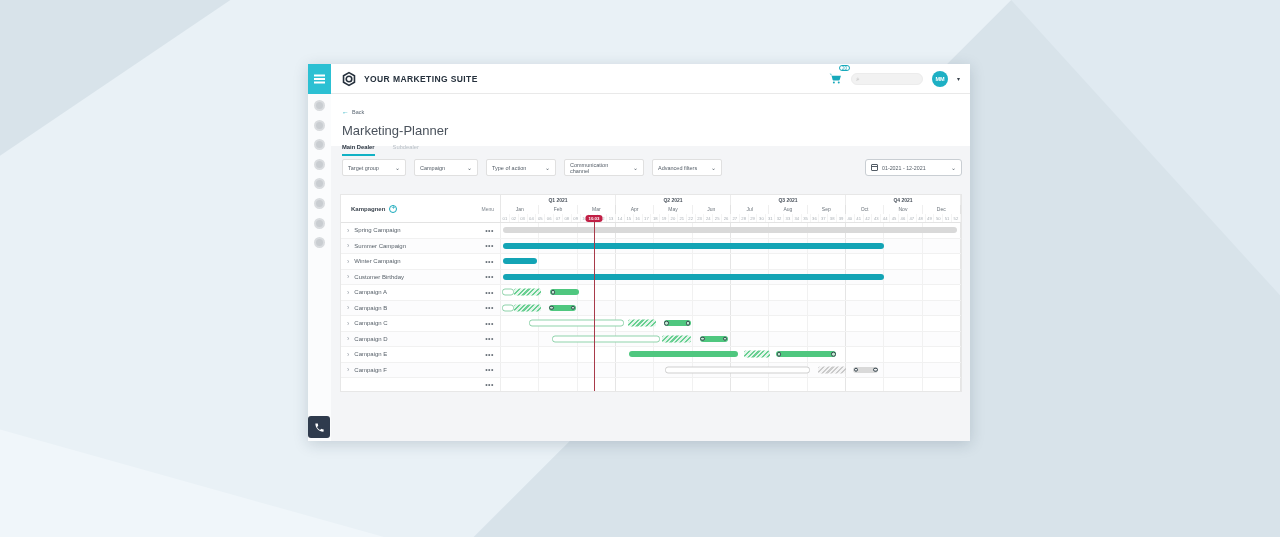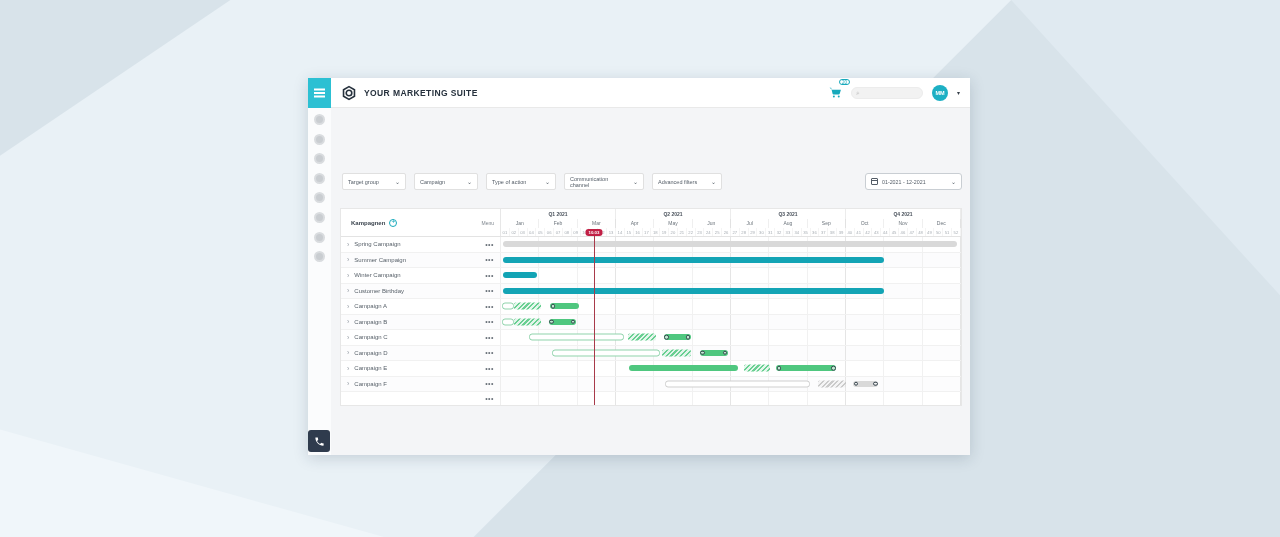--- a/index.html
+++ b/index.html
@@ -6,21 +6,21 @@
   html,body { width:1280px; height:537px; overflow:hidden; }
   body { font-family:"Liberation Sans", sans-serif; background:#d8e3ea; position:relative; }
 
   
   .bg-poly { position:absolute; inset:0; }
   .bg-poly.a { background:#e9f1f6; clip-path:polygon(18% 0, 79% 0, 37% 100%, 0 100%, 0 29%); }
   .bg-poly.b { background:#e0eaf1; clip-path:polygon(79% 0, 100% 0, 100% 55%); }
   .bg-poly.c { background:#f0f6fa; clip-path:polygon(0 80%, 30% 100%, 0 100%); }
 
   
-  .window { position:absolute; left:308px; top:78px; width:662px; height:377px;
+  .window { position:absolute; left:308px; top:64px; width:662px; height:377px;
             background:#f4f5f7; box-shadow:0 3px 14px rgba(30,50,70,.18); }
 
   
   .rail { position:absolute; left:0; top:0; width:23px; height:100%; background:#fbfcfd; }
   .hamburger { width:23px; height:30px; background:#2cc0d3; display:flex; align-items:center; justify-content:center; cursor:pointer; }
   .hamburger span { display:block; width:11px; height:1.6px; background:#fff; box-shadow:0 3.5px 0 #fff, 0 -3.5px 0 #fff; }
   .rail-dots { position:absolute; top:36px; left:0; width:23px; display:flex; flex-direction:column; align-items:center; gap:8.6px; }
   .rail-dot { width:11px; height:11px; border-radius:50%; background:#c9cdd1; border:2px solid #d9dcdf; }
   .phone-btn { position:absolute; left:0; bottom:3px; width:22px; height:22px; background:#2f3b4d; border-radius:3px; display:flex; align-items:center; justify-content:center; cursor:pointer; }
 
@@ -156,20 +156,31 @@
       </div>
       <div class="search-box">
         <span class="mag">⌕</span>
         <input placeholder="" style="">
       </div>
       <div class="avatar">MM</div>
       <span class="caret">▾</span>
     </div>
   </div>
 
+  <div class="pagehead">
+    <div class="back-link">
+      <span class="arrow">←</span>
+      <span>Back</span>
+    </div>
+    <h1 class="page-title">Marketing-Planner</h1>
+    <div class="tabs">
+      <div class="tab active">Main Dealer</div>
+      <div class="tab">Subdealer</div>
+    </div>
+  </div>
 
   <div class="filter-row">
     <div class="dropdown w1">
       <span>Target group</span>
         <span class="dd-chevron">⌄</span>
     </div>
     <div class="dropdown w2">
       <span>Campaign</span>
         <span class="dd-chevron">⌄</span>
     </div>

